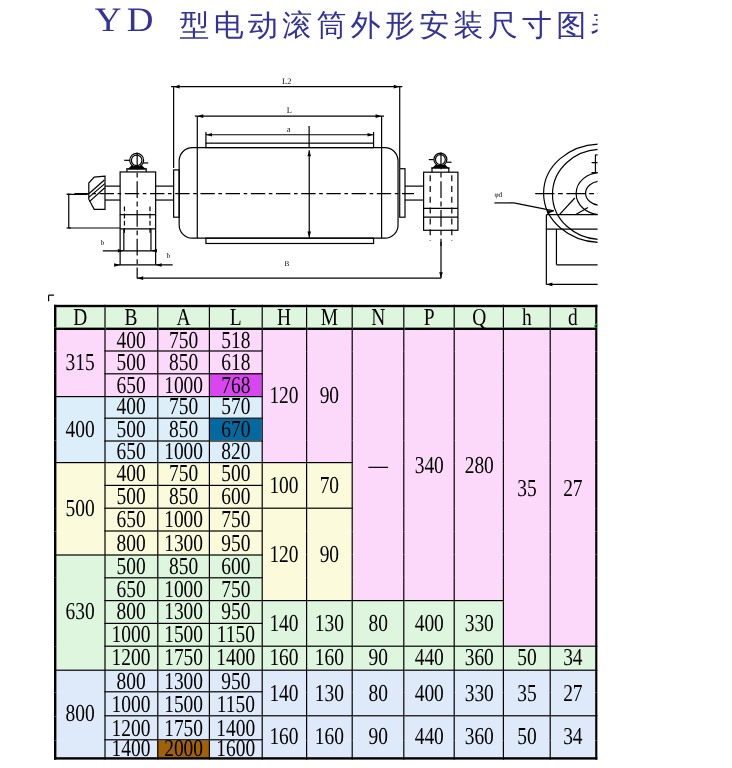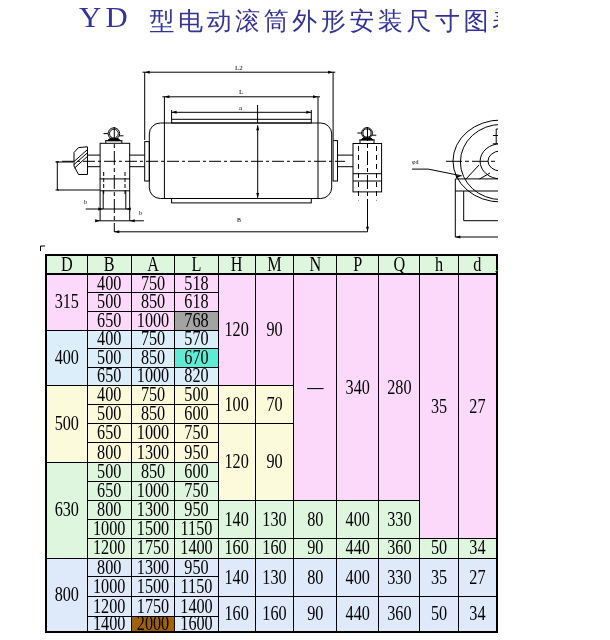--- a/index.html
+++ b/index.html
@@ -220,32 +220,32 @@
           <td rowspan="14" style="background:#fcd9fa"><span class="s">27</span></td>
         </tr>
 <tr style="height:18.55px">
           <td style="background:#fcd9fa"><span class="s">500</span></td>
           <td style="background:#fcd9fa"><span class="s">850</span></td>
           <td style="background:#fcd9fa"><span class="s">618</span></td>
         </tr>
 <tr style="height:18.55px">
           <td style="background:#fcd9fa"><span class="s">650</span></td>
           <td style="background:#fcd9fa"><span class="s">1000</span></td>
-          <td style="background:#a3a3a3"><span class="s">768</span></td>
+          <td style="background:#d946ef"><span class="s">768</span></td>
         </tr>
 <tr style="height:18.55px">
           <td rowspan="3" style="background:#ddeefb"><span class="s">400</span></td>
           <td style="background:#ddeefb"><span class="s">400</span></td>
           <td style="background:#ddeefb"><span class="s">750</span></td>
           <td style="background:#ddeefb"><span class="s">570</span></td>
         </tr>
 <tr style="height:18.55px">
           <td style="background:#ddeefb"><span class="s">500</span></td>
           <td style="background:#ddeefb"><span class="s">850</span></td>
-          <td style="background:#5eead4"><span class="s">670</span></td>
+          <td style="background:#0369a1"><span class="s">670</span></td>
         </tr>
 <tr style="height:18.55px">
           <td style="background:#ddeefb"><span class="s">650</span></td>
           <td style="background:#ddeefb"><span class="s">1000</span></td>
           <td style="background:#ddeefb"><span class="s">820</span></td>
         </tr>
 <tr style="height:19.1px">
           <td rowspan="4" style="background:#fbfbdc"><span class="s">500</span></td>
           <td style="background:#fbfbdc"><span class="s">400</span></td>
           <td style="background:#fbfbdc"><span class="s">750</span></td>

